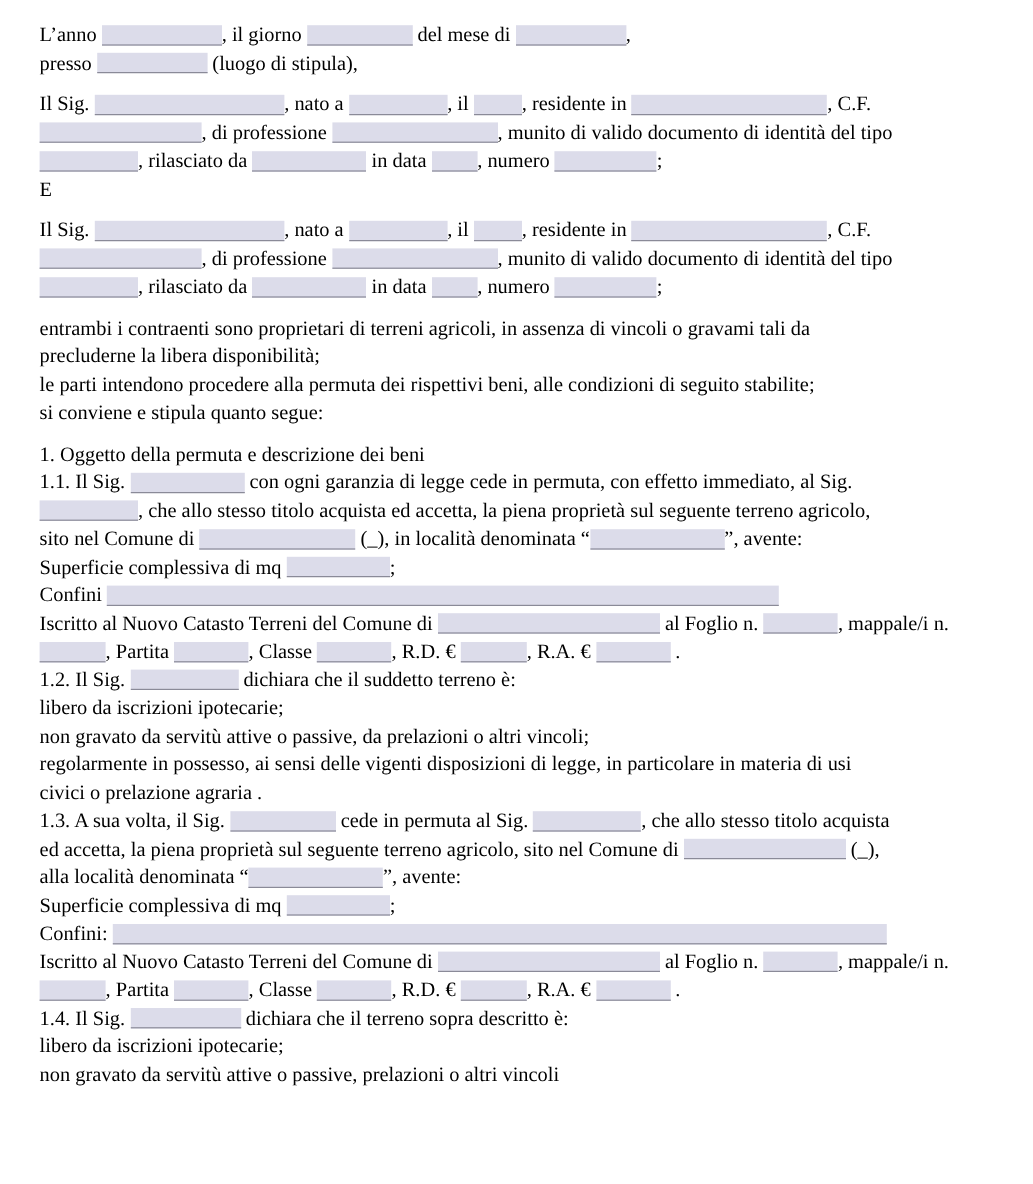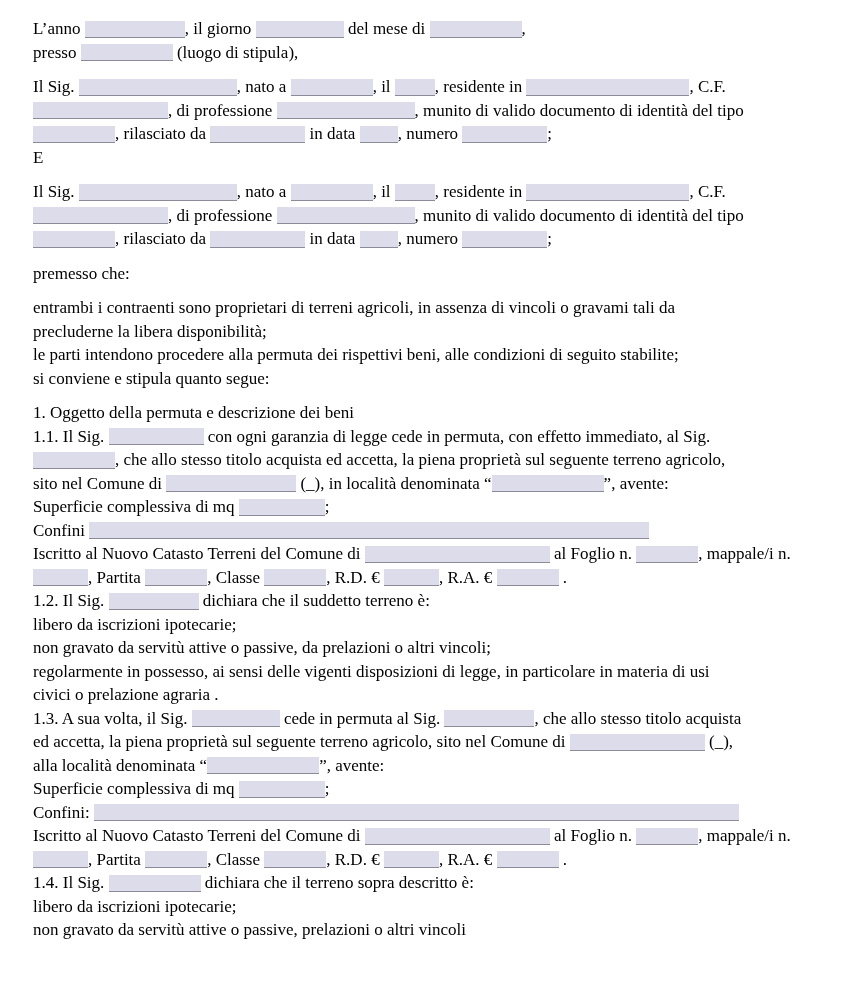--- a/index.html
+++ b/index.html
@@ -37,16 +37,15 @@
     box-sizing: border-box;
   }
 </style>
 </head>
 <body>
 
 <div class="page" style="background: rgb(255, 255, 255); color: rgb(0, 0, 0);">
     <div class="block"><span class="run">L’anno </span><span class="field" style="width: 100px; background: rgb(220, 220, 234); border-bottom-color: rgb(138, 138, 152);"></span><span class="run">, il giorno </span><span class="field" style="width: 88px; background: rgb(220, 220, 234); border-bottom-color: rgb(138, 138, 152);"></span><span class="run"> del mese di </span><span class="field" style="width: 92px; background: rgb(220, 220, 234); border-bottom-color: rgb(138, 138, 152);"></span><span class="run">,</span><br><span class="run">presso </span><span class="field" style="width: 92px; background: rgb(220, 220, 234); border-bottom-color: rgb(138, 138, 152);"></span><span class="run"> (luogo di stipula),</span></div>
     <div class="block"><span class="run">Il Sig. </span><span class="field" style="width: 158px; background: rgb(220, 220, 234); border-bottom-color: rgb(138, 138, 152);"></span><span class="run">, nato a </span><span class="field" style="width: 82px; background: rgb(220, 220, 234); border-bottom-color: rgb(138, 138, 152);"></span><span class="run">, il </span><span class="field" style="width: 40px; background: rgb(220, 220, 234); border-bottom-color: rgb(138, 138, 152);"></span><span class="run">, residente in </span><span class="field" style="width: 163px; background: rgb(220, 220, 234); border-bottom-color: rgb(138, 138, 152);"></span><span class="run">, C.F.</span><br><span class="field" style="width: 135px; background: rgb(220, 220, 234); border-bottom-color: rgb(138, 138, 152);"></span><span class="run">, di professione </span><span class="field" style="width: 138px; background: rgb(220, 220, 234); border-bottom-color: rgb(138, 138, 152);"></span><span class="run">, munito di valido documento di identità del tipo</span><br><span class="field" style="width: 82px; background: rgb(220, 220, 234); border-bottom-color: rgb(138, 138, 152);"></span><span class="run">, rilasciato da </span><span class="field" style="width: 95px; background: rgb(220, 220, 234); border-bottom-color: rgb(138, 138, 152);"></span><span class="run"> in data </span><span class="field" style="width: 38px; background: rgb(220, 220, 234); border-bottom-color: rgb(138, 138, 152);"></span><span class="run">, numero </span><span class="field" style="width: 85px; background: rgb(220, 220, 234); border-bottom-color: rgb(138, 138, 152);"></span><span class="run">;</span><br><span class="run">E</span></div>
     <div class="block"><span class="run">Il Sig. </span><span class="field" style="width: 158px; background: rgb(220, 220, 234); border-bottom-color: rgb(138, 138, 152);"></span><span class="run">, nato a </span><span class="field" style="width: 82px; background: rgb(220, 220, 234); border-bottom-color: rgb(138, 138, 152);"></span><span class="run">, il </span><span class="field" style="width: 40px; background: rgb(220, 220, 234); border-bottom-color: rgb(138, 138, 152);"></span><span class="run">, residente in </span><span class="field" style="width: 163px; background: rgb(220, 220, 234); border-bottom-color: rgb(138, 138, 152);"></span><span class="run">, C.F.</span><br><span class="field" style="width: 135px; background: rgb(220, 220, 234); border-bottom-color: rgb(138, 138, 152);"></span><span class="run">, di professione </span><span class="field" style="width: 138px; background: rgb(220, 220, 234); border-bottom-color: rgb(138, 138, 152);"></span><span class="run">, munito di valido documento di identità del tipo</span><br><span class="field" style="width: 82px; background: rgb(220, 220, 234); border-bottom-color: rgb(138, 138, 152);"></span><span class="run">, rilasciato da </span><span class="field" style="width: 95px; background: rgb(220, 220, 234); border-bottom-color: rgb(138, 138, 152);"></span><span class="run"> in data </span><span class="field" style="width: 38px; background: rgb(220, 220, 234); border-bottom-color: rgb(138, 138, 152);"></span><span class="run">, numero </span><span class="field" style="width: 85px; background: rgb(220, 220, 234); border-bottom-color: rgb(138, 138, 152);"></span><span class="run">;</span></div>
-    <div class="block"><span class="run">premesso che:</span></div>
     <div class="block"><span class="run">entrambi i contraenti sono proprietari di terreni agricoli, in assenza di vincoli o gravami tali da</span><br><span class="run">precluderne la libera disponibilità;</span><br><span class="run">le parti intendono procedere alla permuta dei rispettivi beni, alle condizioni di seguito stabilite;</span><br><span class="run">si conviene e stipula quanto segue:</span></div>
     <div class="block"><span class="run">1. Oggetto della permuta e descrizione dei beni</span><br><span class="run">1.1. Il Sig. </span><span class="field" style="width: 95px; background: rgb(220, 220, 234); border-bottom-color: rgb(138, 138, 152);"></span><span class="run"> con ogni garanzia di legge cede in permuta, con effetto immediato, al Sig.</span><br><span class="field" style="width: 82px; background: rgb(220, 220, 234); border-bottom-color: rgb(138, 138, 152);"></span><span class="run">, che allo stesso titolo acquista ed accetta, la piena proprietà sul seguente terreno agricolo,</span><br><span class="run">sito nel Comune di </span><span class="field" style="width: 130px; background: rgb(220, 220, 234); border-bottom-color: rgb(138, 138, 152);"></span><span class="run"> (_), in località denominata “</span><span class="field" style="width: 112px; background: rgb(220, 220, 234); border-bottom-color: rgb(138, 138, 152);"></span><span class="run">”, avente:</span><br><span class="run">Superficie complessiva di mq </span><span class="field" style="width: 86px; background: rgb(220, 220, 234); border-bottom-color: rgb(138, 138, 152);"></span><span class="run">;</span><br><span class="run">Confini </span><span class="field" style="width: 560px; background: rgb(220, 220, 234); border-bottom-color: rgb(138, 138, 152);"></span><br><span class="run">Iscritto al Nuovo Catasto Terreni del Comune di </span><span class="field" style="width: 185px; background: rgb(220, 220, 234); border-bottom-color: rgb(138, 138, 152);"></span><span class="run"> al Foglio n. </span><span class="field" style="width: 62px; background: rgb(220, 220, 234); border-bottom-color: rgb(138, 138, 152);"></span><span class="run">, mappale/i n.</span><br><span class="field" style="width: 55px; background: rgb(220, 220, 234); border-bottom-color: rgb(138, 138, 152);"></span><span class="run">, Partita </span><span class="field" style="width: 62px; background: rgb(220, 220, 234); border-bottom-color: rgb(138, 138, 152);"></span><span class="run">, Classe </span><span class="field" style="width: 62px; background: rgb(220, 220, 234); border-bottom-color: rgb(138, 138, 152);"></span><span class="run">, R.D. € </span><span class="field" style="width: 55px; background: rgb(220, 220, 234); border-bottom-color: rgb(138, 138, 152);"></span><span class="run">, R.A. € </span><span class="field" style="width: 62px; background: rgb(220, 220, 234); border-bottom-color: rgb(138, 138, 152);"></span><span class="run"> .</span><br><span class="run">1.2. Il Sig. </span><span class="field" style="width: 90px; background: rgb(220, 220, 234); border-bottom-color: rgb(138, 138, 152);"></span><span class="run"> dichiara che il suddetto terreno è:</span><br><span class="run">libero da iscrizioni ipotecarie;</span><br><span class="run">non gravato da servitù attive o passive, da prelazioni o altri vincoli;</span><br><span class="run">regolarmente in possesso, ai sensi delle vigenti disposizioni di legge, in particolare in materia di usi</span><br><span class="run">civici o prelazione agraria .</span><br><span class="run">1.3. A sua volta, il Sig. </span><span class="field" style="width: 88px; background: rgb(220, 220, 234); border-bottom-color: rgb(138, 138, 152);"></span><span class="run"> cede in permuta al Sig. </span><span class="field" style="width: 90px; background: rgb(220, 220, 234); border-bottom-color: rgb(138, 138, 152);"></span><span class="run">, che allo stesso titolo acquista</span><br><span class="run">ed accetta, la piena proprietà sul seguente terreno agricolo, sito nel Comune di </span><span class="field" style="width: 135px; background: rgb(220, 220, 234); border-bottom-color: rgb(138, 138, 152);"></span><span class="run"> (_),</span><br><span class="run">alla località denominata “</span><span class="field" style="width: 112px; background: rgb(220, 220, 234); border-bottom-color: rgb(138, 138, 152);"></span><span class="run">”, avente:</span><br><span class="run">Superficie complessiva di mq </span><span class="field" style="width: 86px; background: rgb(220, 220, 234); border-bottom-color: rgb(138, 138, 152);"></span><span class="run">;</span><br><span class="run">Confini: </span><span class="field" style="width: 645px; background: rgb(220, 220, 234); border-bottom-color: rgb(138, 138, 152);"></span><br><span class="run">Iscritto al Nuovo Catasto Terreni del Comune di </span><span class="field" style="width: 185px; background: rgb(220, 220, 234); border-bottom-color: rgb(138, 138, 152);"></span><span class="run"> al Foglio n. </span><span class="field" style="width: 62px; background: rgb(220, 220, 234); border-bottom-color: rgb(138, 138, 152);"></span><span class="run">, mappale/i n.</span><br><span class="field" style="width: 55px; background: rgb(220, 220, 234); border-bottom-color: rgb(138, 138, 152);"></span><span class="run">, Partita </span><span class="field" style="width: 62px; background: rgb(220, 220, 234); border-bottom-color: rgb(138, 138, 152);"></span><span class="run">, Classe </span><span class="field" style="width: 62px; background: rgb(220, 220, 234); border-bottom-color: rgb(138, 138, 152);"></span><span class="run">, R.D. € </span><span class="field" style="width: 55px; background: rgb(220, 220, 234); border-bottom-color: rgb(138, 138, 152);"></span><span class="run">, R.A. € </span><span class="field" style="width: 62px; background: rgb(220, 220, 234); border-bottom-color: rgb(138, 138, 152);"></span><span class="run"> .</span><br><span class="run">1.4. Il Sig. </span><span class="field" style="width: 92px; background: rgb(220, 220, 234); border-bottom-color: rgb(138, 138, 152);"></span><span class="run"> dichiara che il terreno sopra descritto è:</span><br><span class="run">libero da iscrizioni ipotecarie;</span><br><span class="run">non gravato da servitù attive o passive, prelazioni o altri vincoli</span></div>
   </div>
 
 </body></html>

